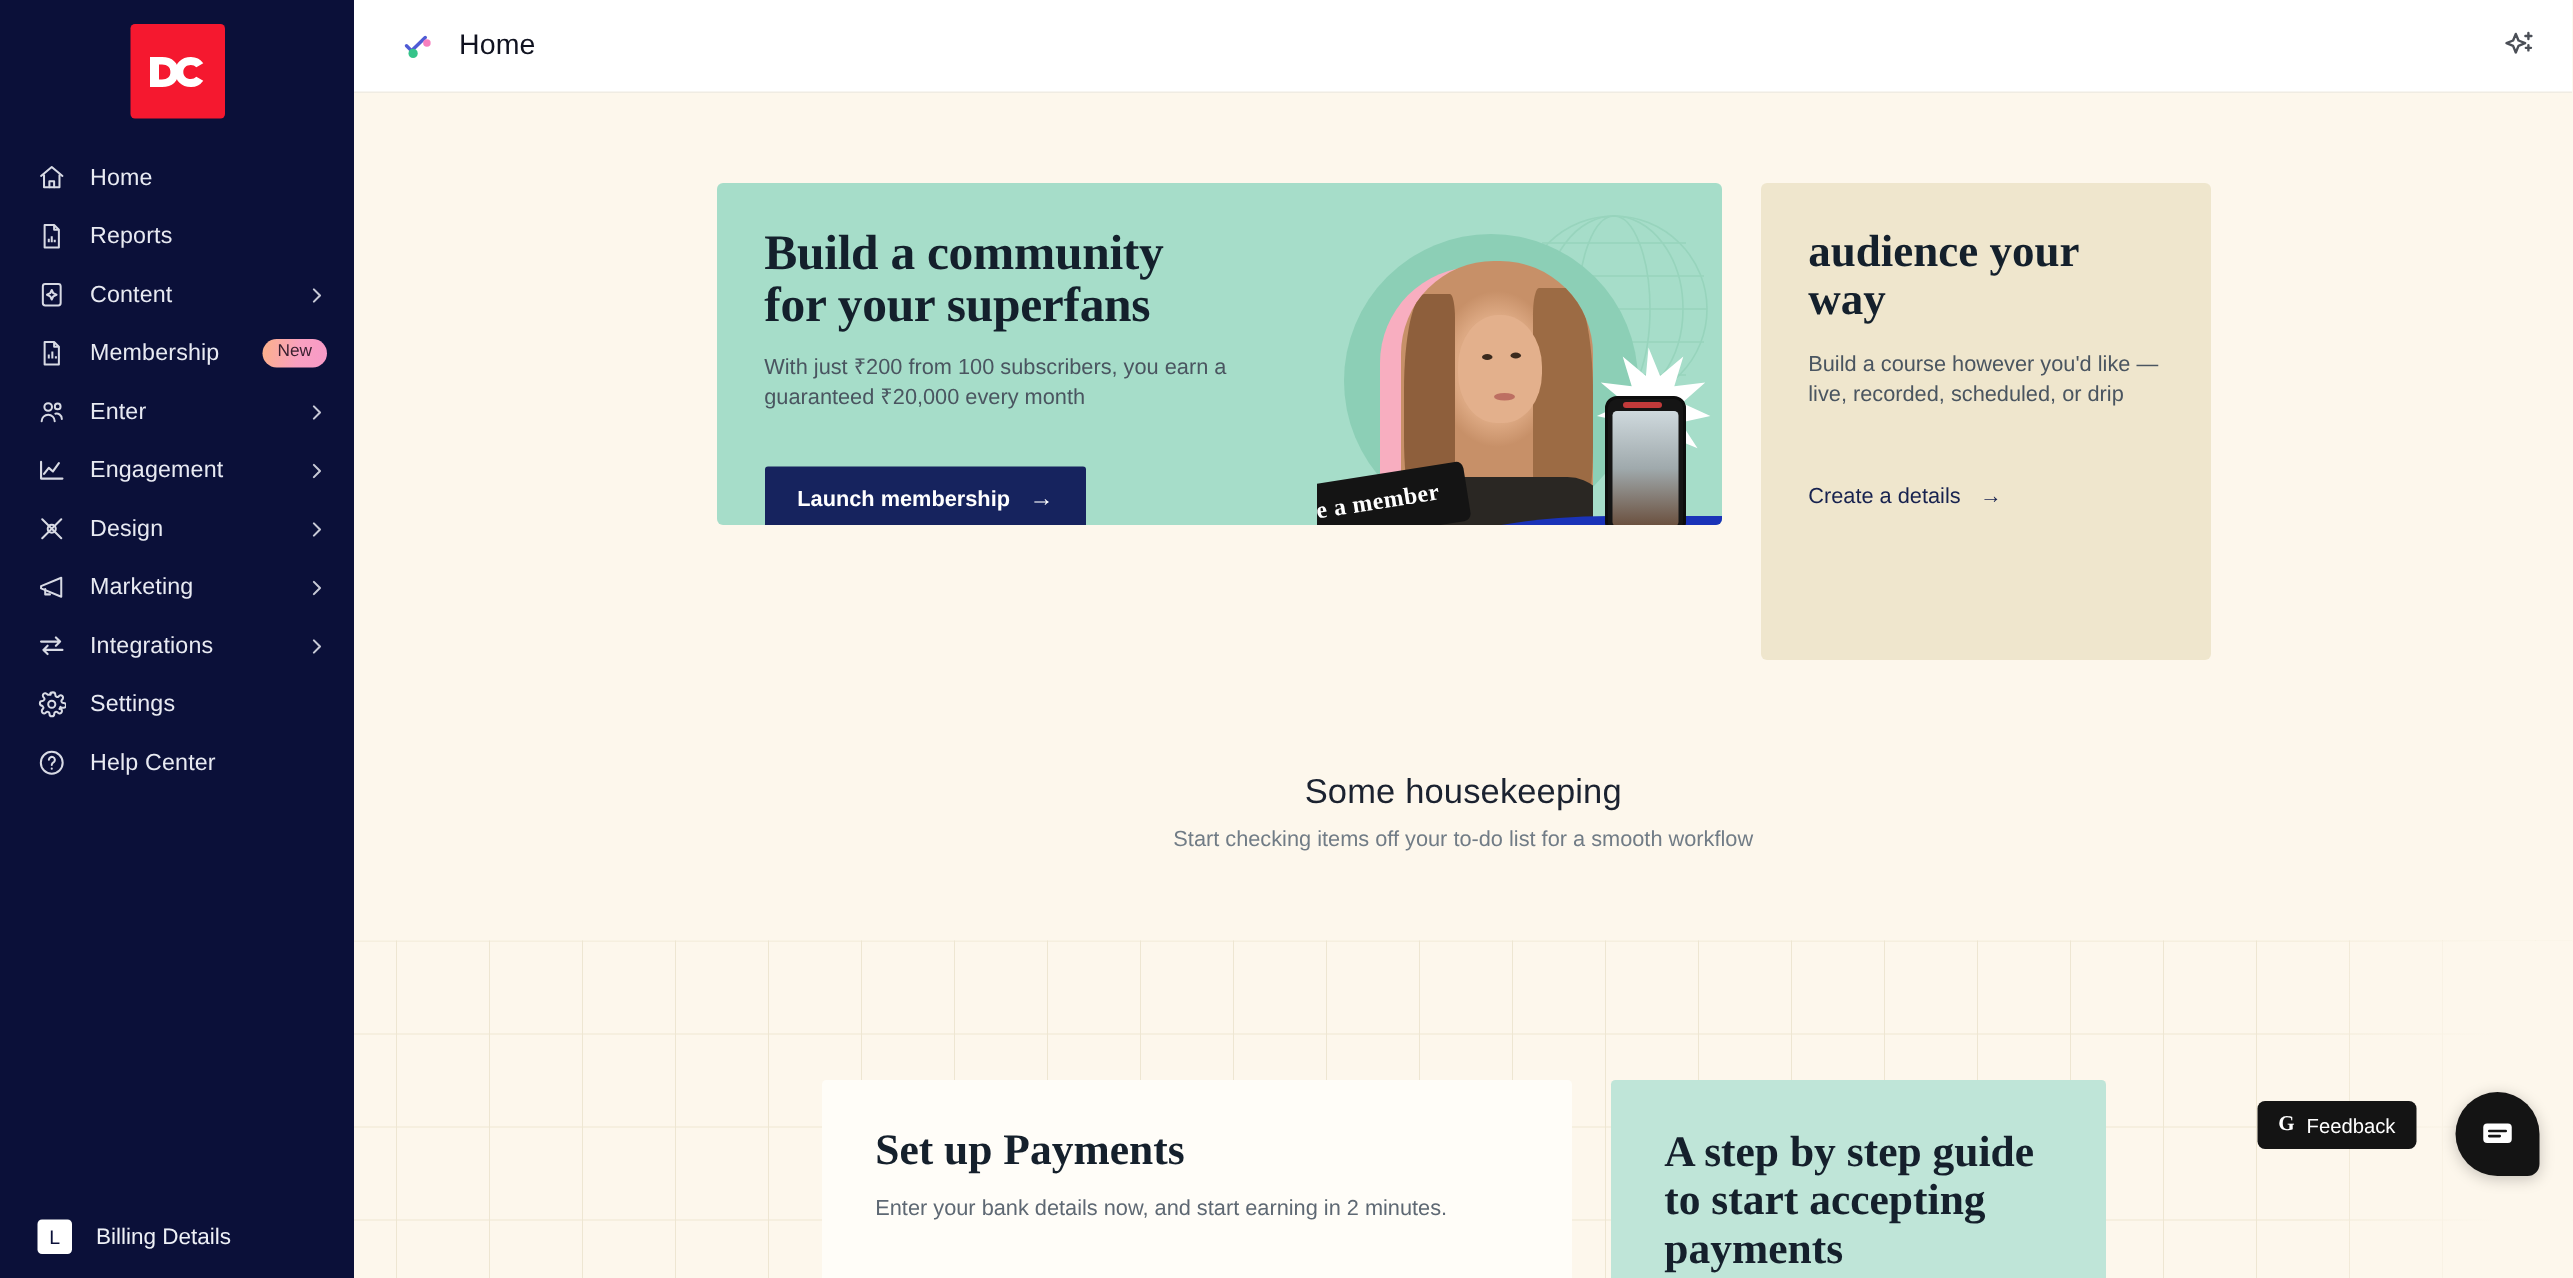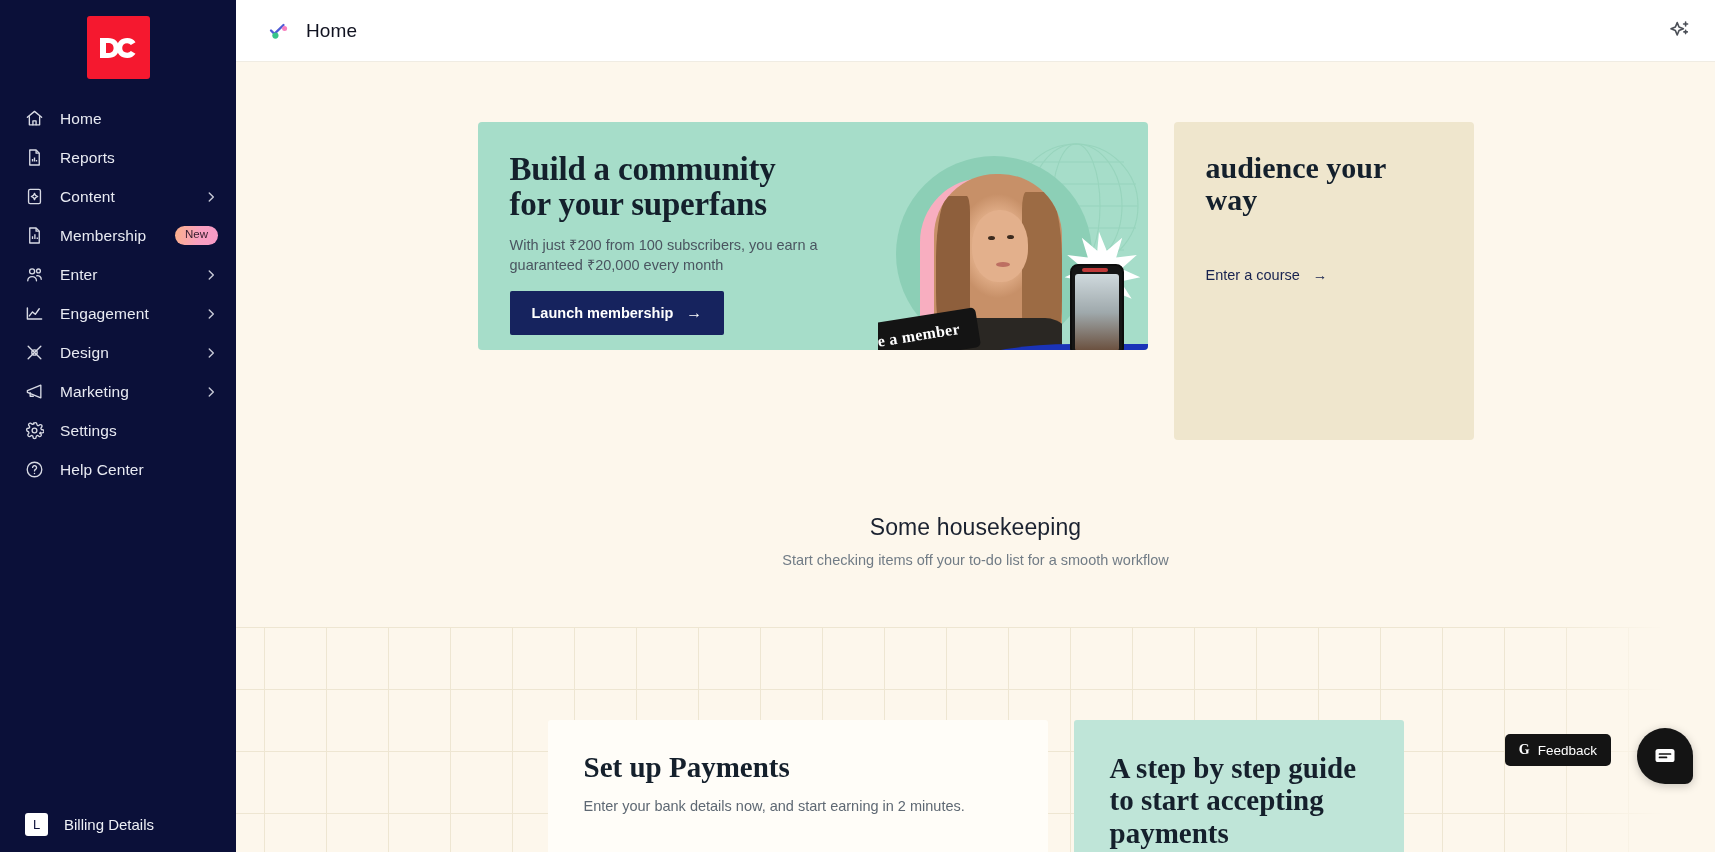--- a/index.html
+++ b/index.html
@@ -91,21 +91,21 @@
     position: relative; overflow: hidden; flex: 0 0 670px;
   }
   .hero-left { padding: 30px 0 0 32px; width: 420px; position: relative; z-index: 3; }
   .serif { font-family: "Liberation Serif", "DejaVu Serif", serif; }
   .hero-h1 {
     font-size: 33px; line-height: 1.06; color: #14202c; font-weight: 700;
     letter-spacing: -.2px;
   }
   .hero-sub { margin-top: 14px; font-size: 14.5px; line-height: 1.36; color: #4a5560; max-width: 330px; }
   .btn-dark {
-    margin-top: 16px;
+    margin-top: 36px;
     display: inline-flex; align-items: center; gap: 13px;
     background: #16235e; color: #fff; font-size: 14.5px; font-weight: 700;
     padding: 14px 22px; border: none; border-radius: 2px; cursor: pointer;
   }
   .btn-dark .arr { font-size: 16px; line-height: 1; }
 
   
   .collage { position: absolute; right: 0; top: 0; width: 270px; height: 318px; overflow: hidden; }
   .globe { position:absolute; right: 8px; top: 6px; opacity:.55; }
   .circle-bg { position: absolute; left: 18px; top: 34px; width: 196px; height: 196px; border-radius: 50%; background: #8ccfb6; }
@@ -322,20 +322,32 @@
               <path d="M3 11l17-7v16L3 13z"></path>
               <path d="M6.5 13.5V18h4"></path>
             </svg>
         </span>
         <span class="nav-label">Marketing</span>
         <svg class="chev" viewBox="0 0 24 24" fill="none" stroke="#e8eaf2" stroke-width="2.4" stroke-linecap="round" stroke-linejoin="round">
             <path d="M9 5l7 7-7 7"></path>
           </svg>
       </div>
 
+      <div class="nav-item">
+        <span class="nav-ico">
+          <svg width="19" height="19" viewBox="0 0 24 24" fill="none" stroke="#e8eaf2" stroke-width="1.8" stroke-linecap="round" stroke-linejoin="round">
+              <path d="M3 8.5h16M15.5 5l3.5 3.5-3.5 3.5"></path>
+              <path d="M21 15.5H5M8.5 12L5 15.5 8.5 19"></path>
+            </svg>
+        </span>
+        <span class="nav-label">Integrations</span>
+        <svg class="chev" viewBox="0 0 24 24" fill="none" stroke="#e8eaf2" stroke-width="2.4" stroke-linecap="round" stroke-linejoin="round">
+            <path d="M9 5l7 7-7 7"></path>
+          </svg>
+      </div>
 
       <div class="nav-item">
         <span class="nav-ico">
           <svg width="19" height="19" viewBox="0 0 24 24" fill="none" stroke="#e8eaf2" stroke-width="1.7" stroke-linecap="round" stroke-linejoin="round">
               <circle cx="12" cy="12" r="3"></circle>
               <path d="M19.4 14.2a1.6 1.6 0 00.3 1.8l.1.1a2 2 0 11-2.8 2.8l-.1-.1a1.6 1.6 0 00-1.8-.3 1.6 1.6 0 00-1 1.5v.2a2 2 0 11-4 0V20a1.6 1.6 0 00-1-1.5 1.6 1.6 0 00-1.8.3l-.1.1a2 2 0 11-2.8-2.8l.1-.1a1.6 1.6 0 00.3-1.8 1.6 1.6 0 00-1.5-1H4a2 2 0 110-4h.2a1.6 1.6 0 001.5-1 1.6 1.6 0 00-.3-1.8l-.1-.1a2 2 0 112.8-2.8l.1.1a1.6 1.6 0 001.8.3H10a1.6 1.6 0 001-1.5V4a2 2 0 114 0v.2a1.6 1.6 0 001 1.5 1.6 1.6 0 001.8-.3l.1-.1a2 2 0 112.8 2.8l-.1.1a1.6 1.6 0 00-.3 1.8V10a1.6 1.6 0 001.5 1h.2a2 2 0 110 4H20a1.6 1.6 0 00-1.5 1z"></path>
             </svg>
         </span>
         <span class="nav-label">Settings</span>
       </div>
@@ -434,22 +446,23 @@
               <path d="M3 2l18 13-8 1.6 4.6 9-4.4 2.2-4.6-9-5.6 5.4z" fill="#ffffff" stroke="#ffffff" stroke-width="1.4" stroke-linejoin="round"></path>
             </svg>
           </div>
         </div>
 
         <div class="side-card">
           <div class="serif side-h1">
             <div>audience your</div>
             <div>way</div>
           </div>
+          <div class="side-sub">Build a course however you'd like — live, recorded, scheduled, or drip</div>
           <div class="link-row">
-            <span>Enter a course</span>
+            <span>Create a details</span>
             <span>→</span>
           </div>
         </div>
       </div>
 
       <div class="hk">
         <div class="hk-title">Some housekeeping</div>
         <div class="hk-sub">Start checking items off your to-do list for a smooth workflow</div>
       </div>
 

